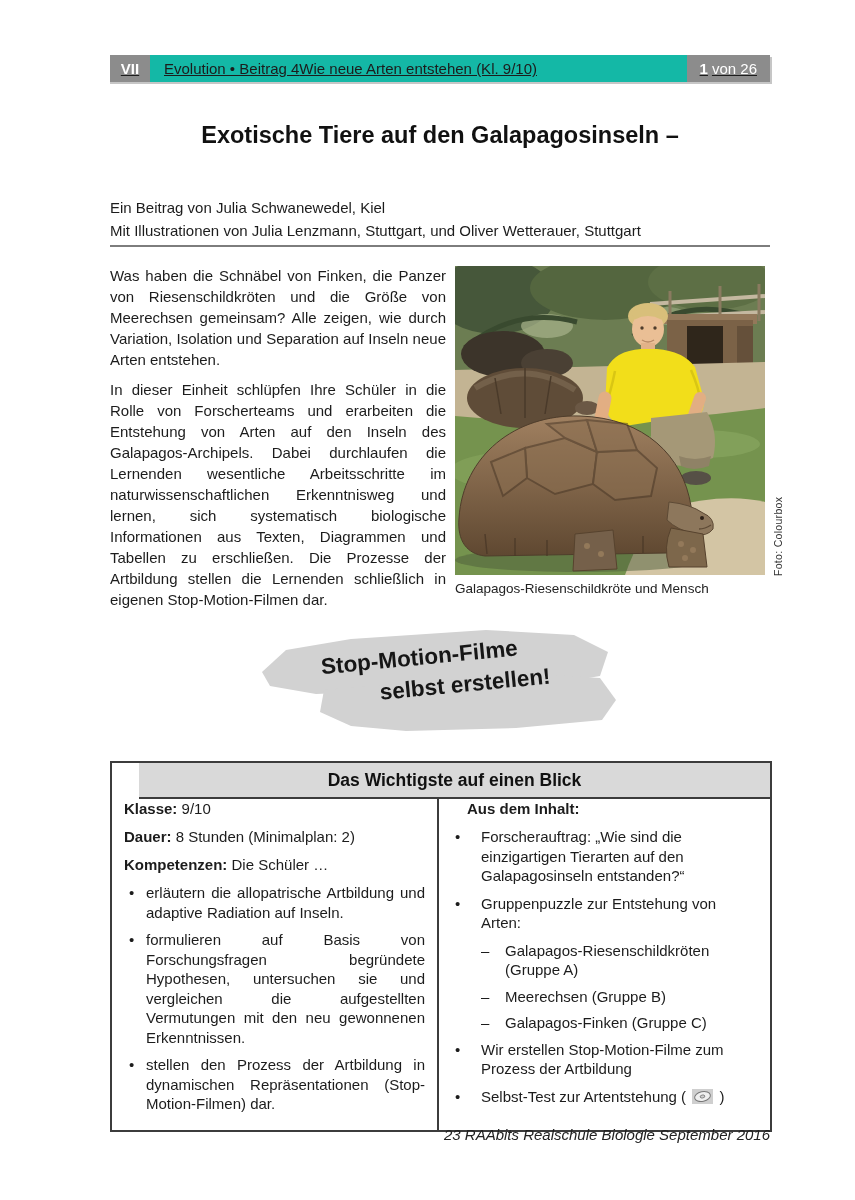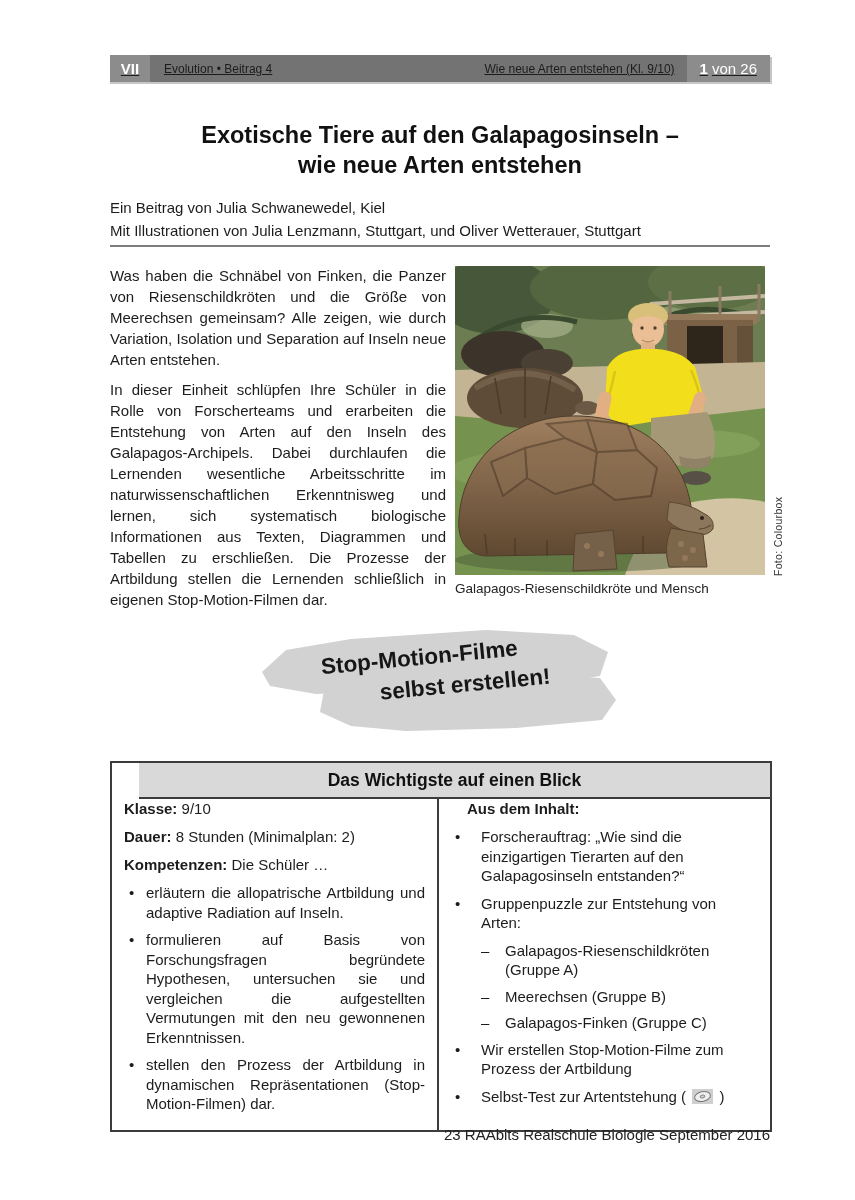--- a/index.html
+++ b/index.html
@@ -6,22 +6,22 @@
   .page{position:relative;width:855px;height:1200px;background:#ffffff;overflow:hidden;
         font-family:"Liberation Sans",sans-serif;color:#1c1c1c;}
   
   .kopf{position:absolute;left:110px;top:55px;width:660px;height:27px;display:flex;align-items:stretch;
         box-shadow:0 2px 0 #c6c6c6;text-decoration:underline;}
   .kopf .graybox{background:#8c8c8c;color:#ffffff;display:flex;align-items:center;justify-content:center;
         font-size:15px;box-shadow:2px 2px 0 #c6c6c6;}
   .kopf .vii{width:40px;font-weight:bold;}
   .kopf .pageno{padding:0 13px;white-space:nowrap;}
   .kopf .pageno b{font-weight:bold;margin-right:4px;}
-  .kopf .mid{flex:1;display:flex;align-items:center;justify-content:space-between;
-        padding:0 12px 0 14px;font-size:12px;background:#737373;}
+  .kopf .mid{flex:1;display:flex;align-items:center;
+        padding:0 12px 0 14px;font-size:15px;background:#14b8a6;}
   
   .titel{position:absolute;left:110px;top:120px;width:660px;text-align:center;
         font-size:23.5px;font-weight:bold;line-height:30px;color:#111;}
   .byline{position:absolute;left:110px;top:196px;width:660px;font-size:15px;line-height:23px;}
   .rule{position:absolute;left:110px;top:245px;width:660px;border-top:2px solid #7d7d7d;}
   
   .intro{position:absolute;left:110px;top:265px;width:336px;font-size:15px;line-height:21px;
         text-align:justify;}
   .intro p{margin:0 0 9px 0;}
   .photo-wrap{position:absolute;left:455px;top:266px;width:310px;height:309px;}
@@ -48,42 +48,41 @@
   .fact b{font-weight:bold;}
   .blt{position:relative;padding-left:22px;margin:0 0 8px 0;text-align:justify;}
   .blt::before{content:"\2022";position:absolute;left:5px;}
   .blt-r{position:relative;padding-left:30px;margin:0 0 8px 0;text-align:left;}
   .blt-r::before{content:"\2022";position:absolute;left:4px;}
   .dash-r{position:relative;padding-left:54px;margin:0 0 7px 0;text-align:left;}
   .dash-r::before{content:"\2013";position:absolute;left:30px;}
   .head-r{font-weight:bold;margin:0 0 8px 16px;line-height:20px;}
   .cd{display:inline-block;width:21px;height:15px;background:#cfcfcf;vertical-align:-2px;margin:0 2px;}
   
-  .footer{position:absolute;right:85px;top:1126px;font-size:15px;color:#222;}
+  .footer{position:absolute;right:85px;top:1126px;font-size:15px;font-style:italic;color:#222;}
 </style>
 </head>
 <body>
 
 <div class="page">
 
   <div class="kopf">
     <div class="graybox vii">VII</div>
     <div class="mid">
       <span>Evolution • Beitrag 4</span>
       <span>Wie neue Arten entstehen (Kl. 9/10)</span>
     </div>
     <div class="graybox pageno">
       <b>1</b>
       <span>von 26</span>
     </div>
   </div>
 
   <div class="titel">
     <span style="display:block">Exotische Tiere auf den Galapagosinseln –</span>
-    <span style="display:block">wie neue Arten entstehen</span>
   </div>
 
   <div class="byline">
     <span style="display:block">Ein Beitrag von Julia Schwanewedel, Kiel</span>
     <span style="display:block">Mit Illustrationen von Julia Lenzmann, Stuttgart, und Oliver Wetterauer, Stuttgart</span>
   </div>
 
   <div class="rule"></div>
 
   <div class="intro">

